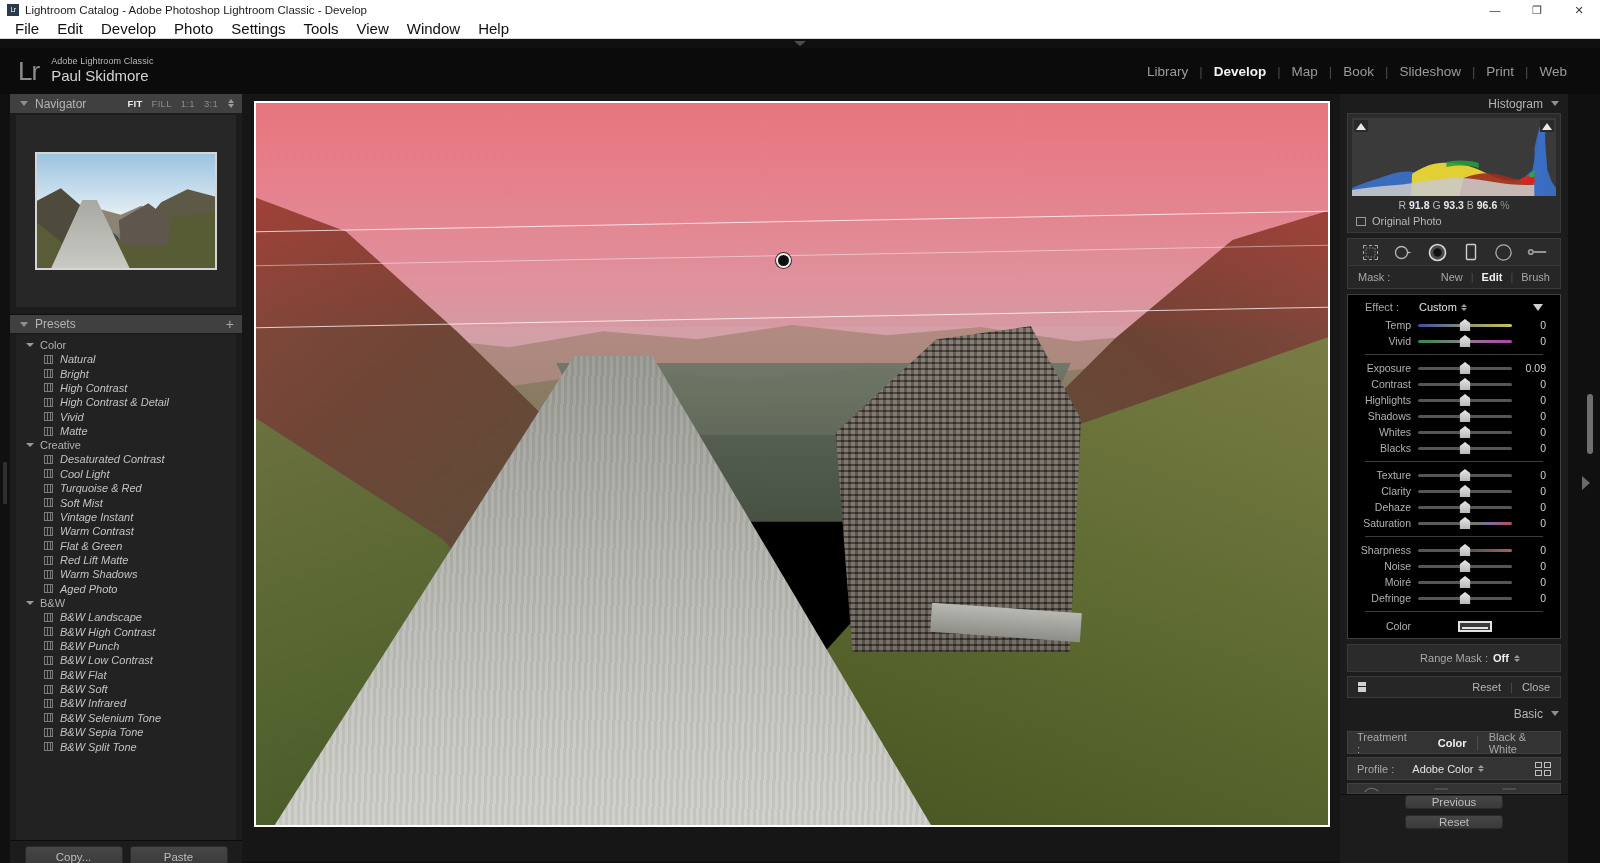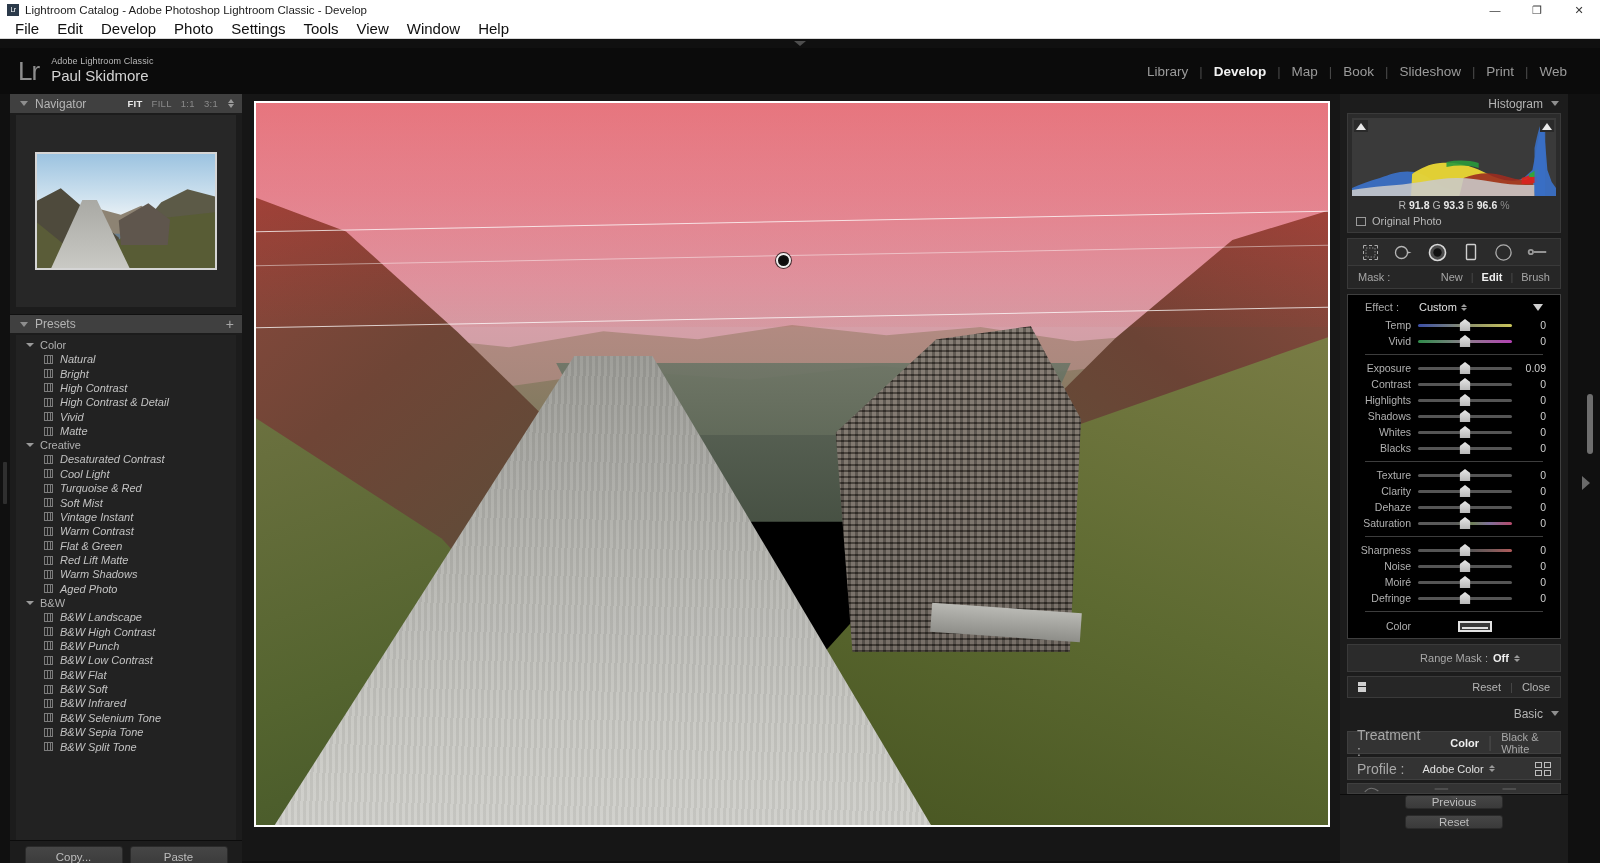--- a/index.html
+++ b/index.html
@@ -275,21 +275,21 @@
   .rangebox .val { font-size: 11px; color: #efefef; font-weight: bold; }
   .resetbar { margin: 4px 7px 0; background: #262626; border: 1px solid #3a3a3a;
       height: 22px; display: flex; align-items: center; padding: 0 10px; }
   .resetbar .sq { width: 8px; height: 10px; background: #d0d0d0; position: relative; }
   .resetbar .sq::after{content:"";position:absolute;left:0;right:0;top:4px;height:1px;background:#262626;}
   .resetbar .acts { margin-left: auto; display: flex; gap: 9px; align-items: center; font-size: 11px; color: #b5b5b5; }
   .resetbar .acts .vb { color: #4a4a4a; }
   .basicbox { margin: 5px 7px 0; }
   .brow { background: #333; border: 1px solid #3f3f3f; height: 23px; display: flex;
       align-items: center; padding: 0 9px; margin-top: 3px; }
-  .brow .lab { font-size: 14px; color: #a8a8a8; }
+  .brow .lab { font-size: 11px; color: #a8a8a8; }
   .brow .c { margin-left: 30px; font-size: 11px; color: #f0f0f0; font-weight: bold; }
   .brow .vb { margin: 0 9px; color: #4a4a4a; }
   .brow .bw { font-size: 11px; color: #a8a8a8; }
   .brow .pv { font-size: 11px; color: #e2e2e2; margin-left: 18px; }
   .brow .grid4 { margin-left: auto; display: grid; grid-template-columns: 7px 7px; gap: 2px; }
   .brow .grid4 i { width: 7px; height: 6px; border: 1px solid #bdbdbd; display: block; }
   .brow.cut { height: 11px; overflow: hidden; }
   .brow.cut svg { opacity: .6; }
   .rp-footer { height: 34px; background: #1c1c1c; display: flex; align-items: center;
       justify-content: center; gap: 6px; border-top: 1px solid #0c0c0c; position: relative; flex-direction: column; }

